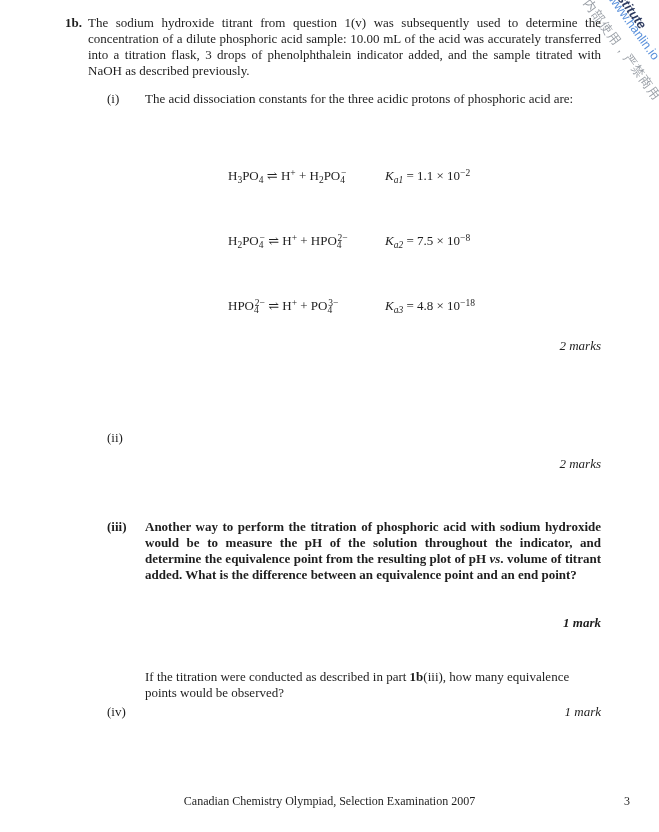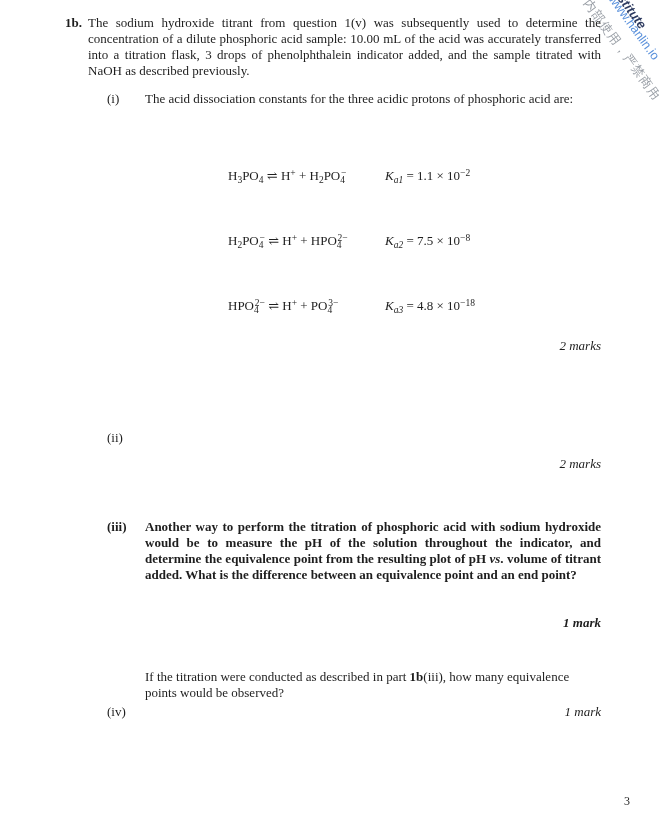--- a/index.html
+++ b/index.html
@@ -124,16 +124,17 @@
       <span class="part-label">(iv)</span>
       <div class="part-body">
         <p class="para-left"><span>If the titration were conducted as described in part </span><b>1b</b><span>(iii), how many equivalence points would be observed?</span></p>
         <div class="marks marks-iv">1 mark</div>
       </div>
     </div>
 
   </div>
 
   <div class="footer">
+    <span>Canadian Chemistry Olympiad, Selection Examination 2007</span>
     <span class="page-num">3</span>
   </div>
 
 </div>
 
 </body></html>

